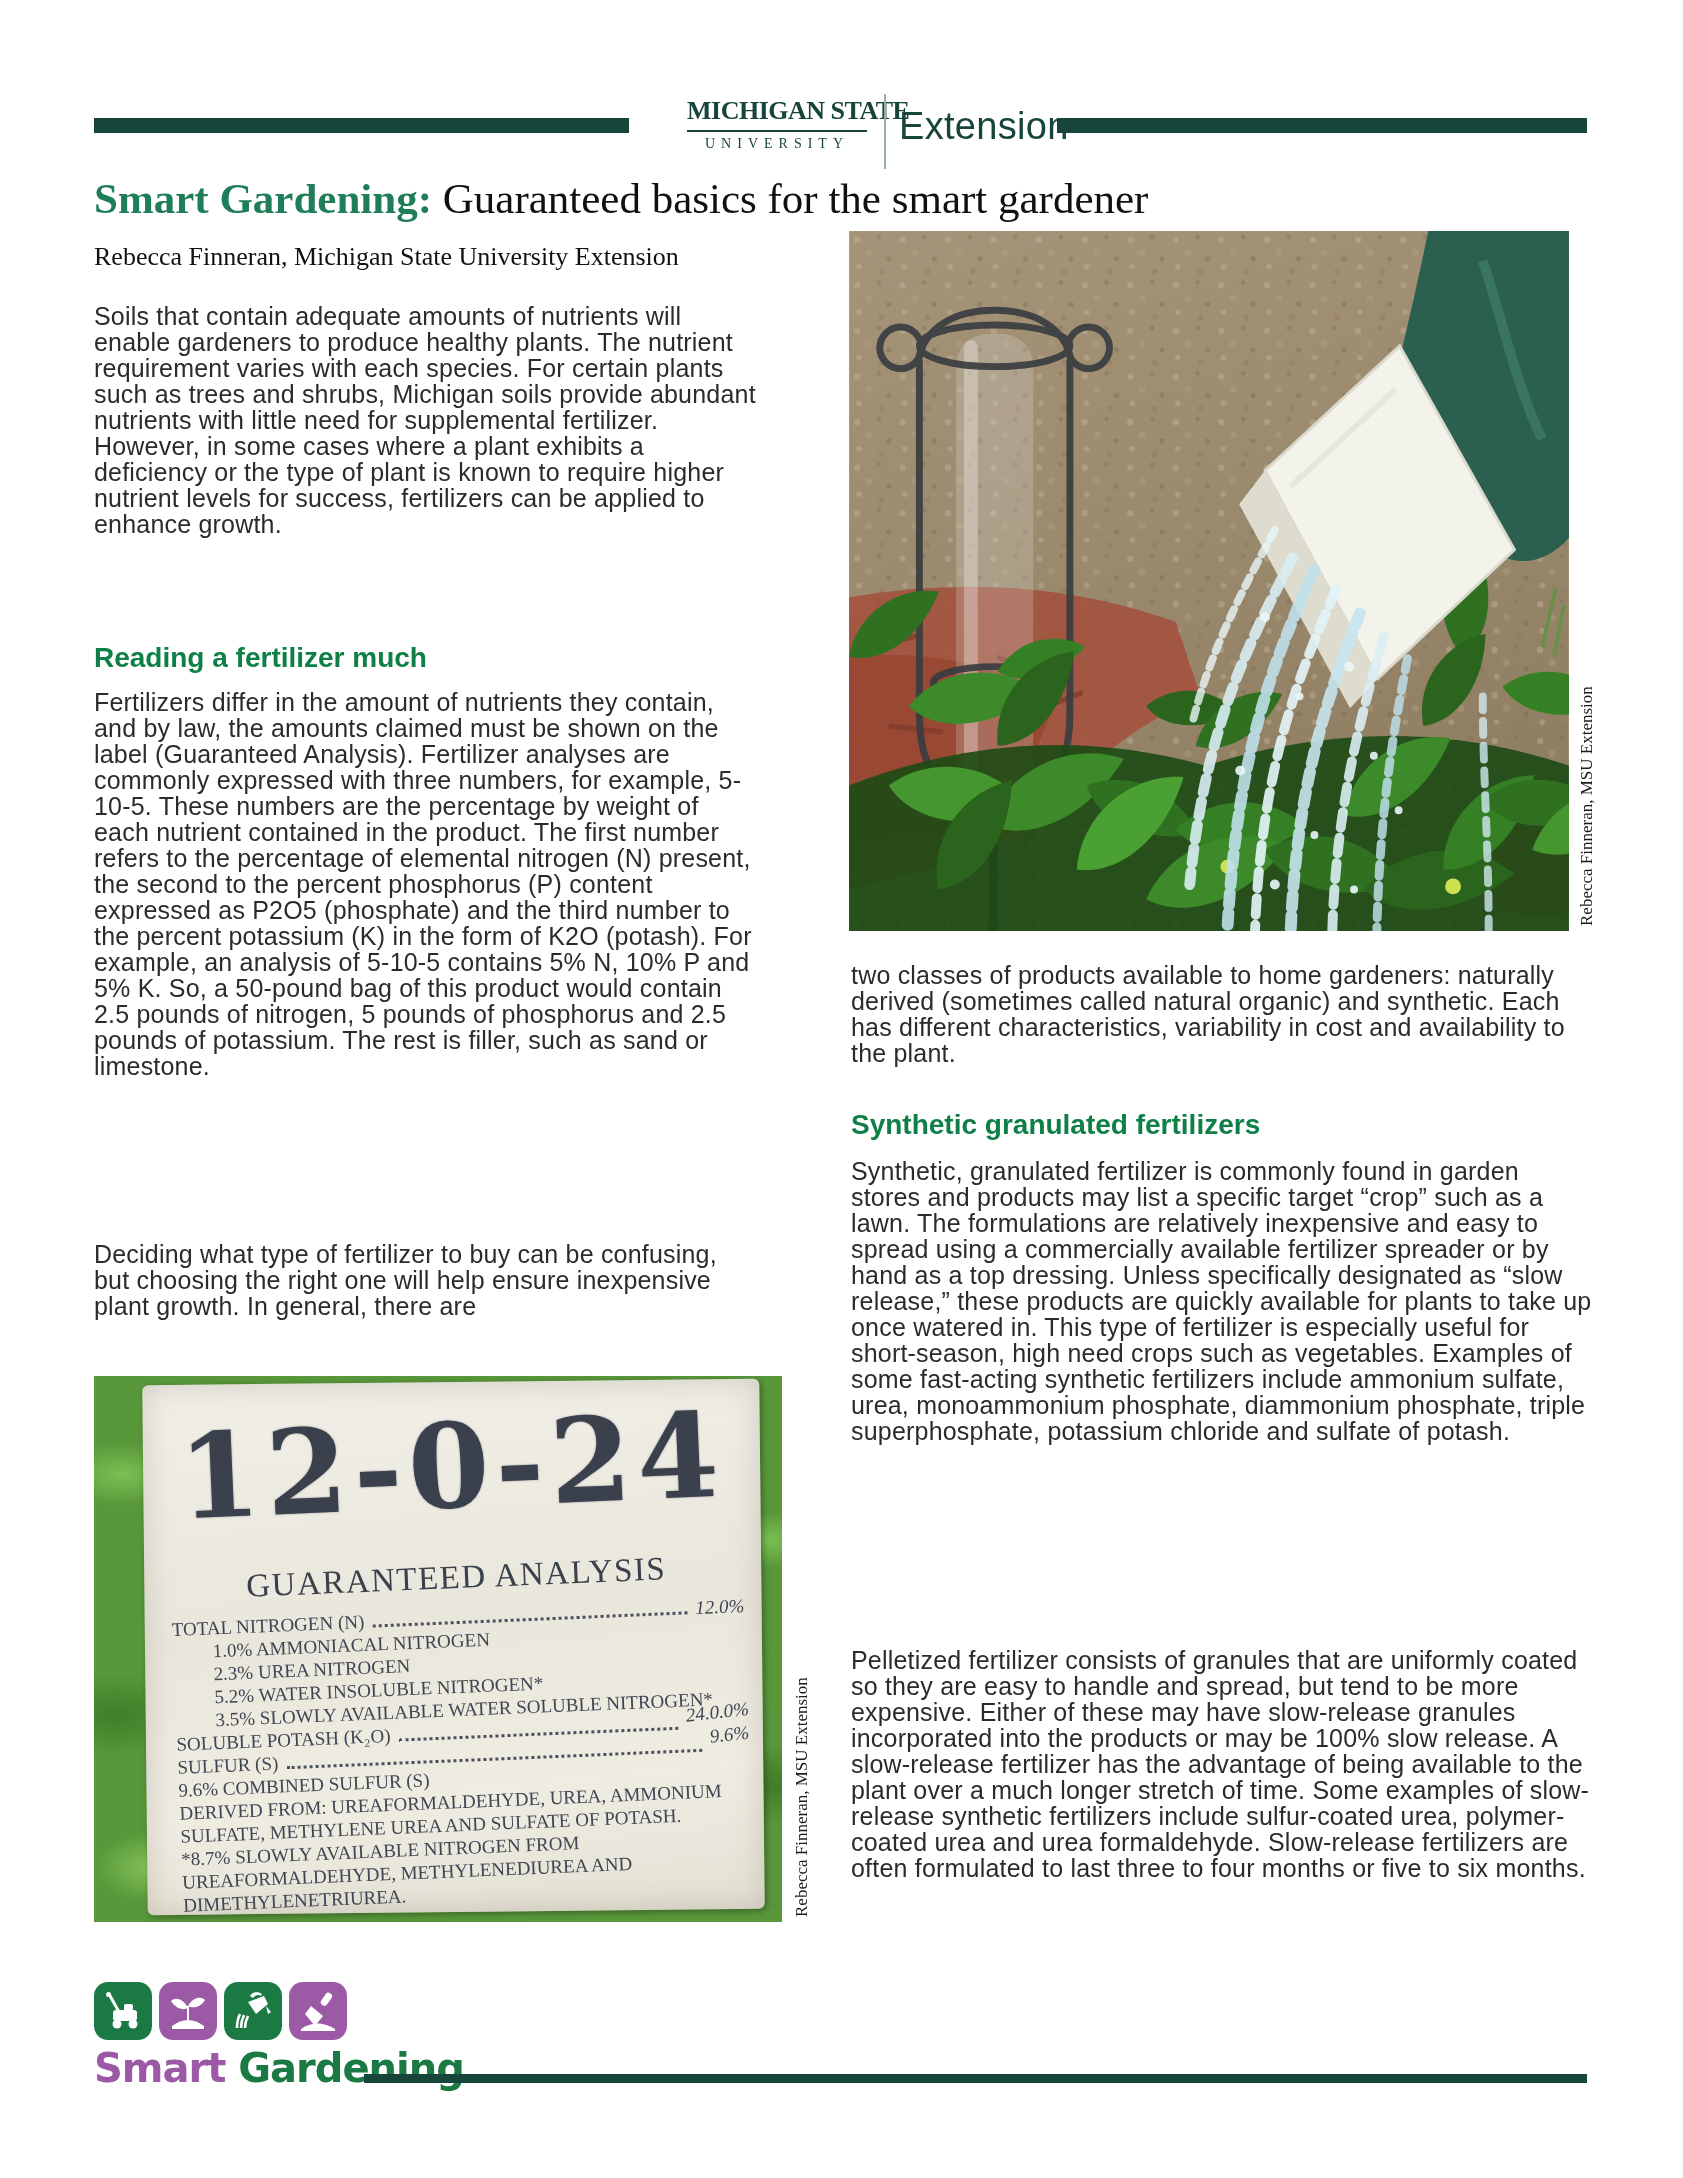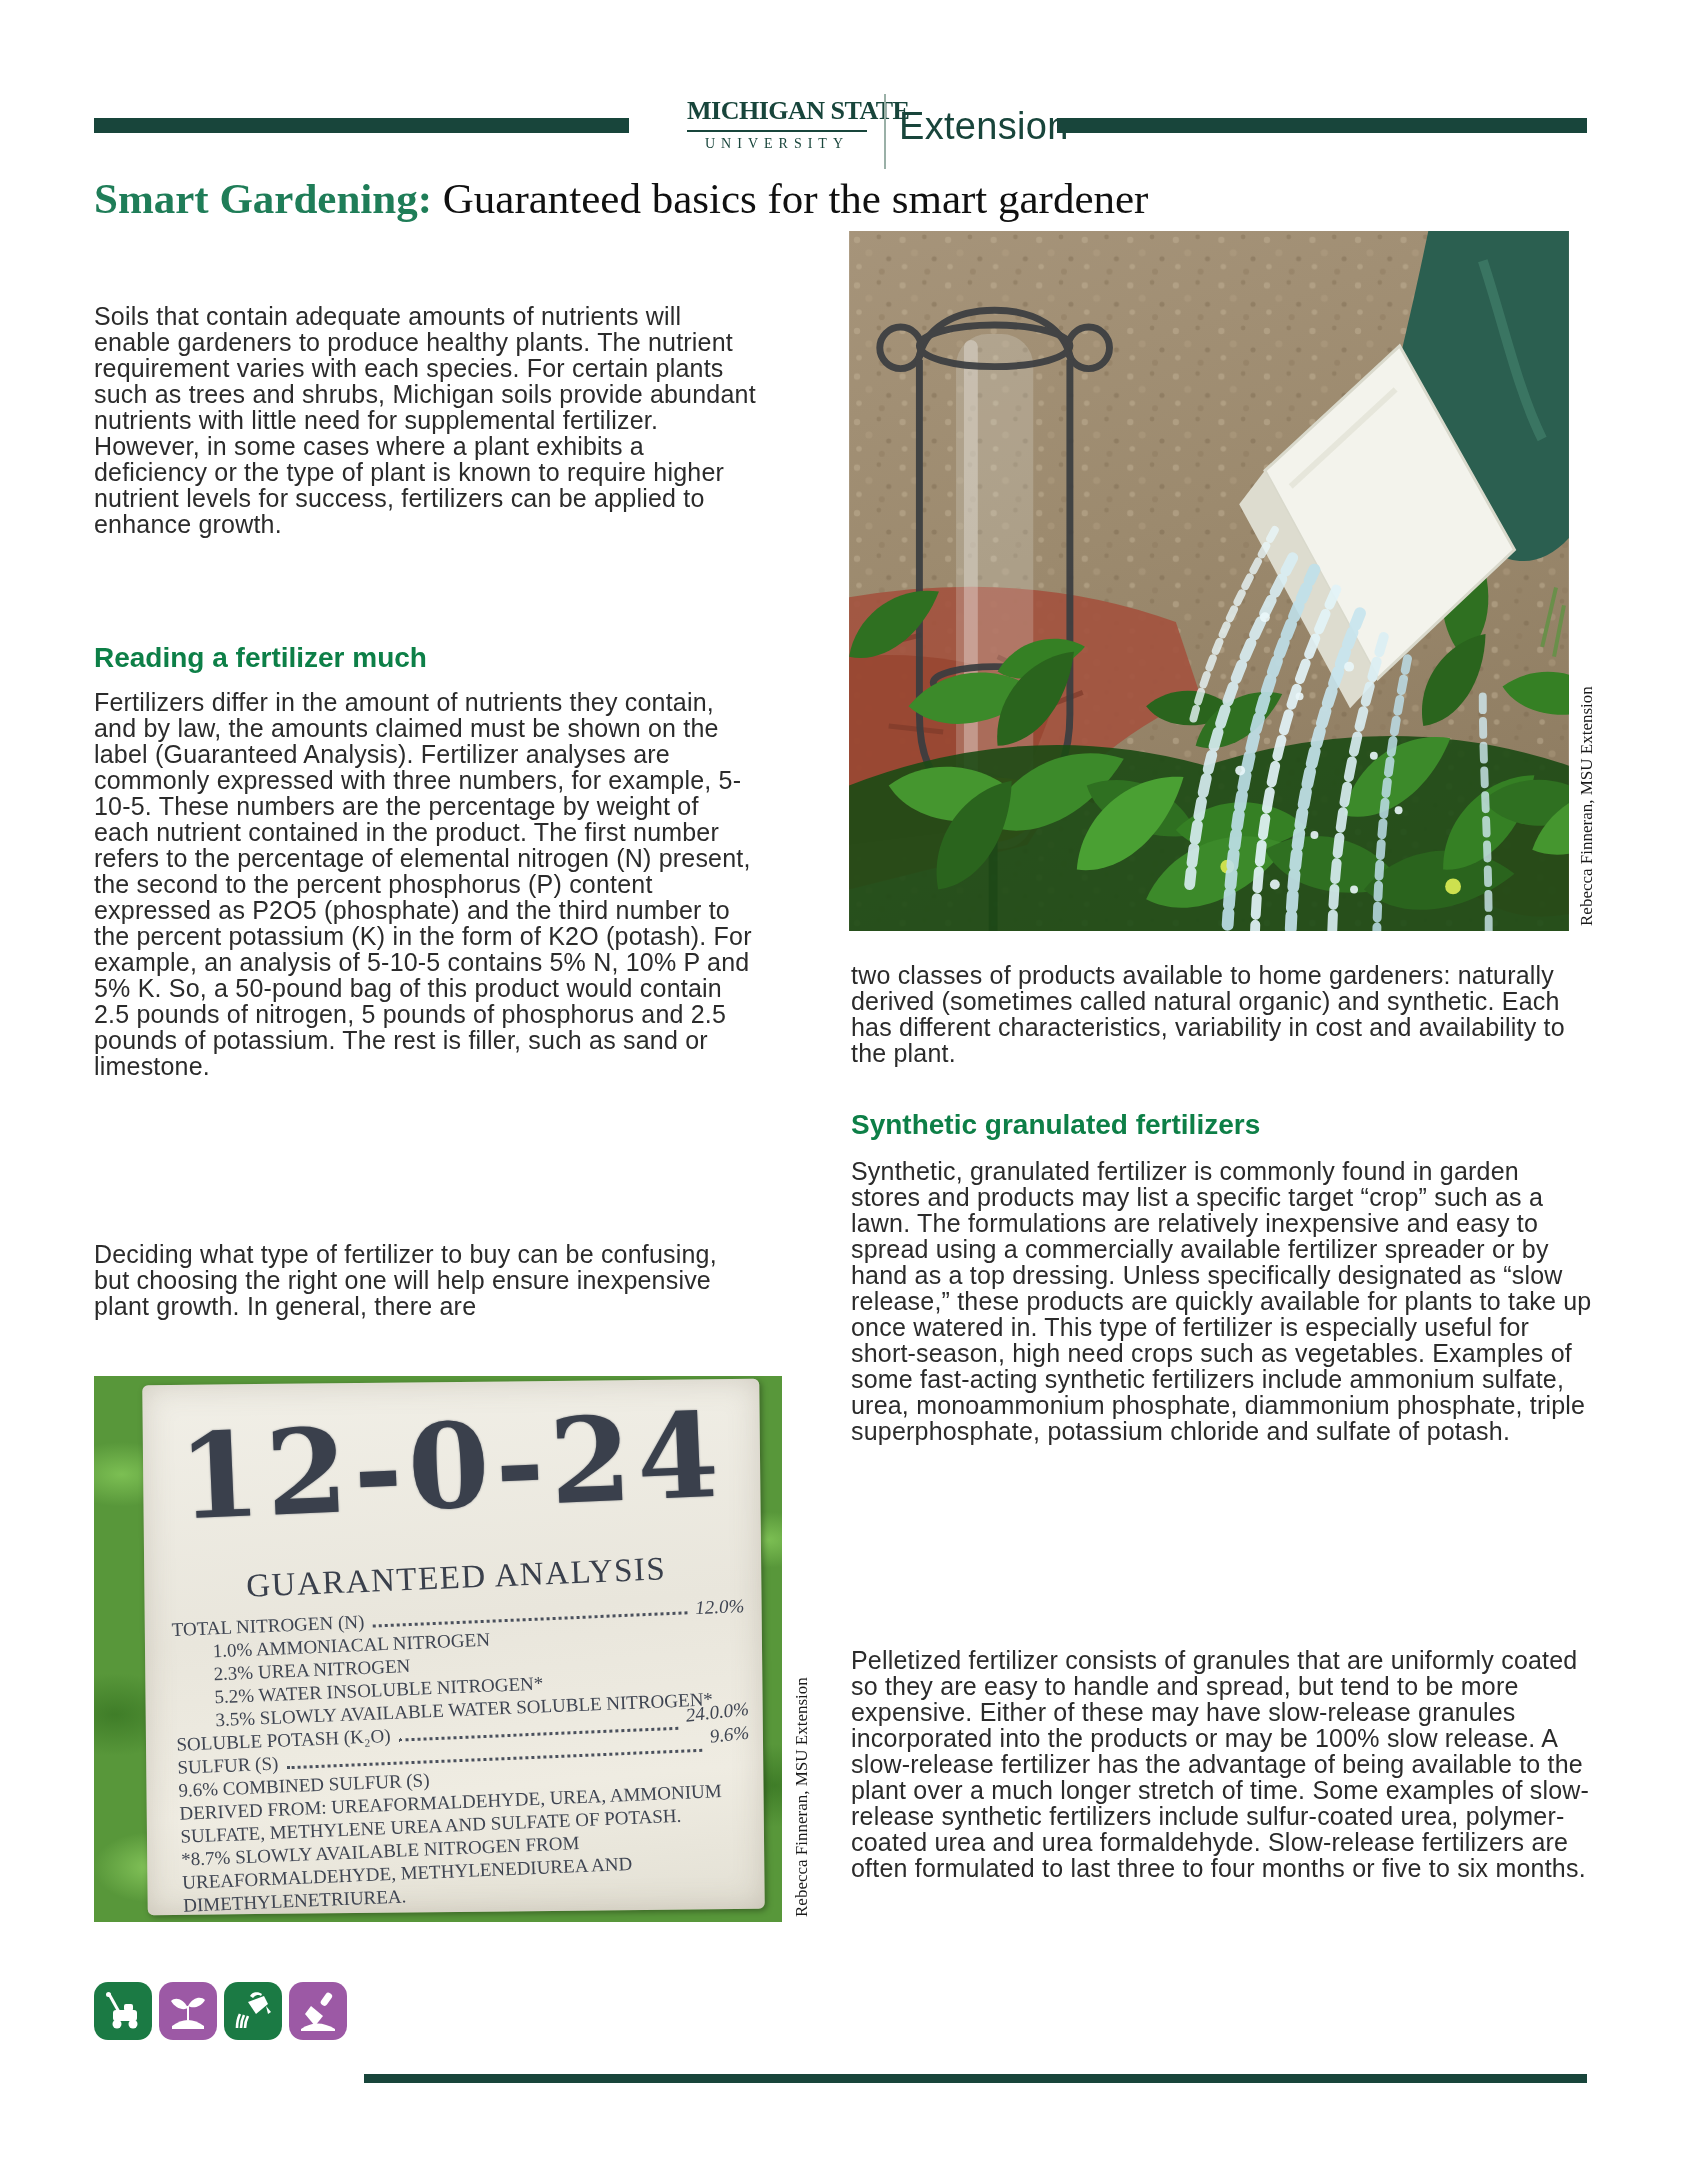--- a/index.html
+++ b/index.html
@@ -89,20 +89,21 @@
   <div class="bar bar-left"></div>
   <div class="wordmark">
     <div class="wm1">MICHIGAN STATE</div>
     <div class="wm2">UNIVERSITY</div>
   </div>
   <div class="wm-divider"></div>
   <div class="extension">Extension</div>
   <div class="bar bar-right"></div>
 
   <div class="doc-title"><span class="hl">Smart Gardening:</span><span> Guaranteed basics for the smart gardener</span></div>
+  <div class="byline">Rebecca Finneran, Michigan State University Extension</div>
 
   <div class="photo-top">
     <svg width="720" height="700" viewBox="0 0 727 707">
       <defs>
         <linearGradient id="soil" x1="0" y1="0" x2="0.3" y2="1">
           <stop offset="0" stop-color="#a6947a"></stop>
             <stop offset="0.5" stop-color="#9c8a6e"></stop>
           <stop offset="1" stop-color="#8f7d62"></stop>
         </linearGradient>
         <pattern id="gravel" width="46" height="46" patternUnits="userSpaceOnUse">
@@ -310,18 +311,19 @@
       <div class="sg-tile p">
         <svg width="42" height="42" viewBox="0 0 42 42">
           <g fill="#fff">
             <rect x="26" y="2" width="7" height="14" rx="3" transform="rotate(35 29 9)"></rect>
             <path d="M14,16 L26,26 L18,36 L8,24 Z"></path>
             <path d="M4,39 Q20,28 38,39 L38,41 L4,41 Z"></path>
           </g>
         </svg>
       </div>
     </div>
+    <div class="sg-word"><span class="w1">Smart </span><span class="w2">Gardening</span></div>
   </div>
 
   <div class="rule-bottom"></div>
 
 </div>
 
 
 </body></html>

